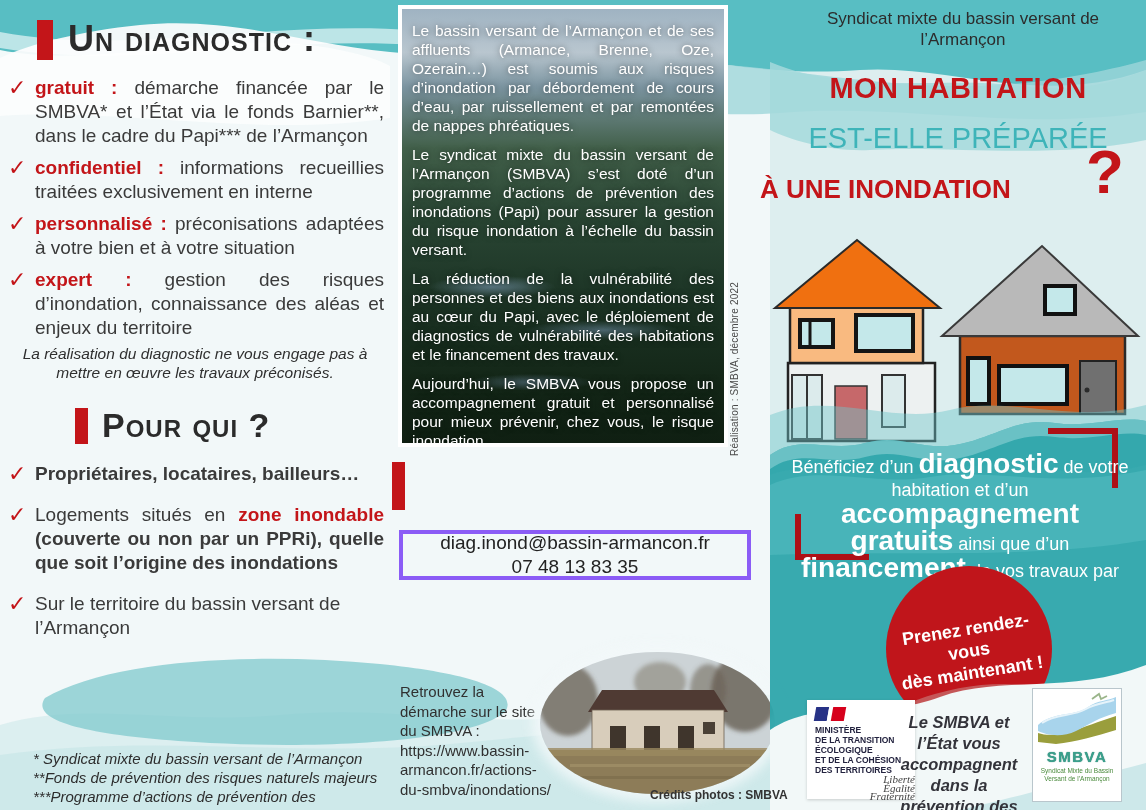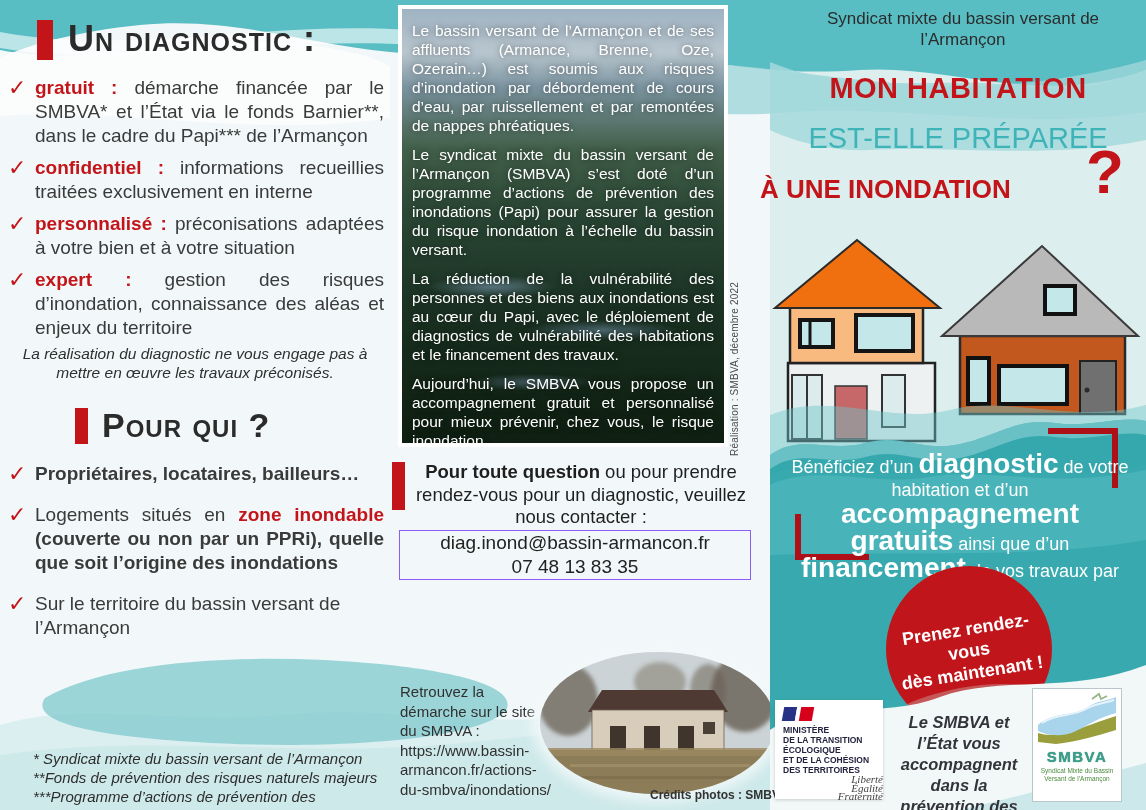--- a/index.html
+++ b/index.html
@@ -40,23 +40,23 @@
         radial-gradient(90px 12px at 40% 86%, rgba(120,150,182,.45), transparent 70%),
         linear-gradient(180deg,#9fb3c2 0%,#b9c6cf 10%,#7b94a0 18%,#42604a 32%,
                         #2a4634 48%,#1d3526 66%,#142718 85%,#0f1f12 100%);}
   .photo-card p{margin:0 0 10px 0;color:#fff;font-size:15.5px;line-height:19px;
       text-align:justify;text-shadow:0 0 6px rgba(0,0,0,.55);}
   .vcap{left:729px;top:278px;height:178px;writing-mode:vertical-rl;transform:rotate(180deg);
         font-size:10px;color:#4a4a4a;z-index:3;letter-spacing:.2px;}
   .contact-bar{left:392px;top:462px;width:13px;height:48px;z-index:3;}
   .contact-txt{left:408px;top:461px;width:346px;text-align:center;font-size:18.5px;
                line-height:22.5px;color:#1f1f1f;z-index:3;}
-  .contact-box{left:399px;top:530px;width:352px;height:50px;border:1px solid #8b5cf6;
+  .contact-box{left:399px;top:530px;width:352px;height:50px;border:4px solid #8b5cf6;
                box-sizing:border-box;z-index:3;display:flex;flex-direction:column;
-               text-align:center;font-size:19px;line-height:24px;color:#222;}
+               justify-content:center;text-align:center;font-size:19px;line-height:24px;color:#222;}
   .web-note{left:400px;top:682px;width:154px;font-size:15px;line-height:19.5px;
             color:#303030;z-index:3;word-break:break-word;}
   .flood-photo{left:540px;top:652px;width:235px;height:142px;border-radius:50%;
                overflow:hidden;z-index:3;box-shadow:0 0 12px 8px rgba(242,248,249,.85);}
   .credits{left:650px;top:788px;font-size:12px;font-weight:600;color:#333;z-index:6;}
 
   
   .right-base{left:770px;top:0;width:376px;height:700px;background:#ddeeef;z-index:0;}
   .org-name{left:790px;top:8px;width:346px;text-align:center;font-size:17px;
             line-height:21px;color:#2c2c2c;z-index:3;}
@@ -74,21 +74,21 @@
   .brk-bl{left:795px;top:514px;width:68px;height:40px;border-left:6px solid #ad1016;
           border-bottom:6px solid #ad1016;z-index:4;}
   .cta-circle{left:886px;top:566px;width:166px;height:166px;border-radius:50%;
               background:#c0151b;z-index:4;overflow:hidden;cursor:pointer;}
   .cta-circle::after{content:"";position:absolute;left:-15%;bottom:-34%;width:140%;height:62%;
               background:rgba(205,195,190,.38);border-radius:50%;transform:rotate(-8deg);}
   .cta-inner{position:relative;margin-top:52px;transform:rotate(-9deg);text-align:center;
              color:#fff;font-weight:bold;font-size:18px;line-height:22px;}
 
   
-  .ministry{left:775px;top:700px;width:108px;height:99px;background:#fff;z-index:6;
+  .ministry{left:807px;top:700px;width:108px;height:99px;background:#fff;z-index:6;
             box-shadow:0 1px 3px rgba(0,0,0,.18);padding:7px 0 0 8px;box-sizing:border-box;}
   .flag{display:flex;width:32px;height:14px;transform:skewX(-10deg);}
   .flag span{display:block;height:100%;}
   .flag .fb{width:13px;background:#273286;}
   .flag .fw{width:4px;background:#fff;}
   .flag .fr{width:13px;background:#d6001c;}
   .ministry .mline{font-size:8.5px;font-weight:bold;color:#23233f;line-height:10px;}
   .ministry .mlines{margin-top:4px;}
   .motto{font-family:"Liberation Serif","DejaVu Serif",serif;
          font-style:italic;font-size:11px;line-height:8.5px;color:#444;text-align:right;}
@@ -176,21 +176,20 @@
 
   <div class="abs photo-card">
     <p>Le bassin versant de l’Armançon et de ses affluents (Armance, Brenne, Oze, Ozerain…) est soumis aux risques d’inondation par débordement de cours d’eau, par ruissellement et par remontées de nappes phréatiques.</p>
     <p>Le syndicat mixte du bassin versant de l’Armançon (SMBVA) s’est doté d’un programme d’actions de prévention des inondations (Papi) pour assurer la gestion du risque inondation à l’échelle du bassin versant.</p>
     <p>La réduction de la vulnérabilité des personnes et des biens aux inondations est au cœur du Papi, avec le déploiement de diagnostics de vulnérabilité des habitations et le financement des travaux.</p>
     <p>Aujourd’hui, le SMBVA vous propose un accompagnement gratuit et personnalisé pour mieux prévenir, chez vous, le risque inondation.</p>
   </div>
   <div class="abs vcap">Réalisation : SMBVA, décembre 2022</div>
 
   <div class="abs redbar contact-bar"></div>
-  <div class="abs contact-txt"><span class="seg-b">Pour toute question</span><span> ou pour prendre rendez-vous pour un diagnostic, veuillez nous contacter :</span></div>
 
   <div class="abs contact-box">
     <div>diag.inond@bassin-armancon.fr</div>
     <div>07 48 13 83 35</div>
   </div>
 
   <div class="abs web-note">
     <span>Retrouvez la démarche sur le site du SMBVA : </span><span>https://www.bassin-armancon.fr/actions-du-smbva/inondations/</span>
   </div>
 

